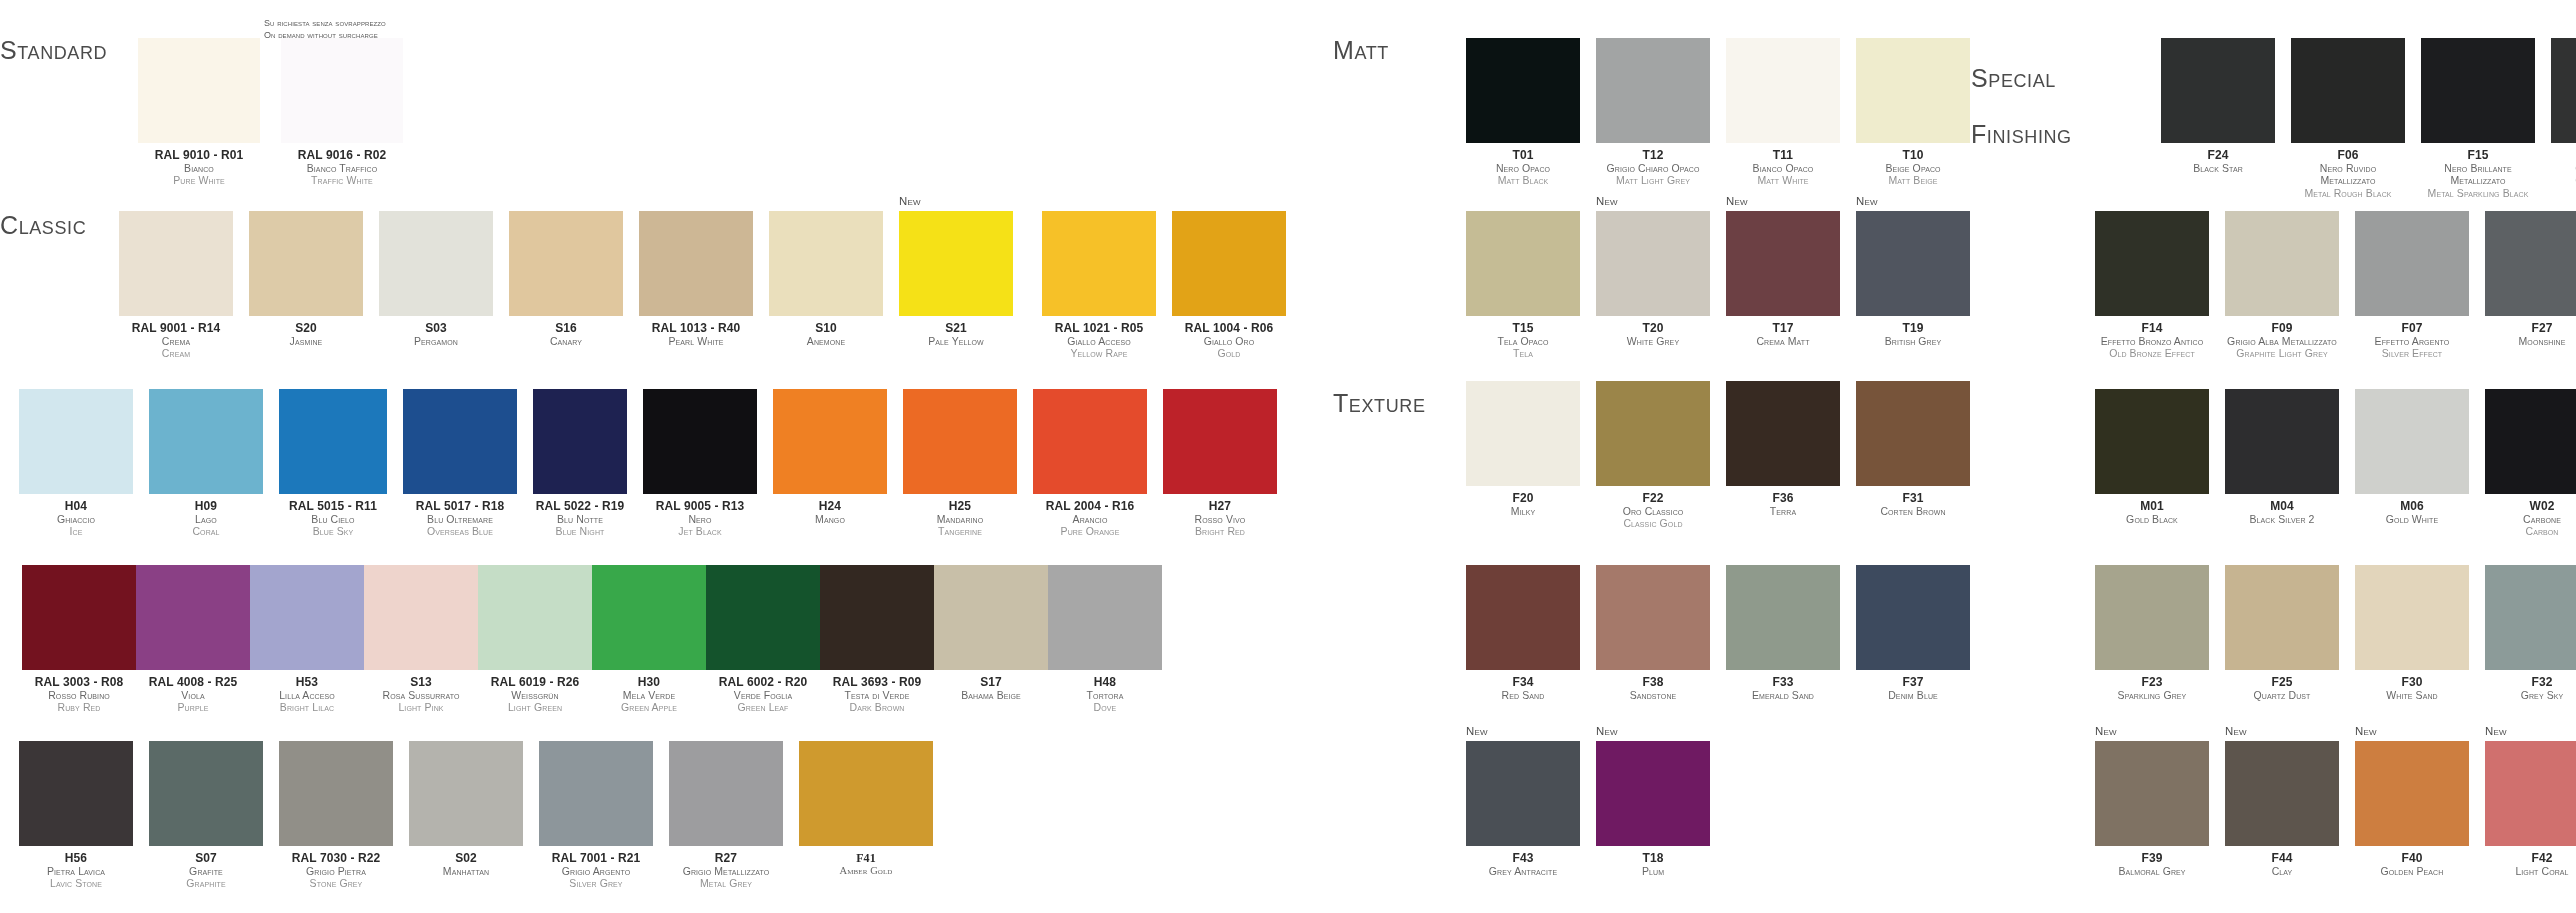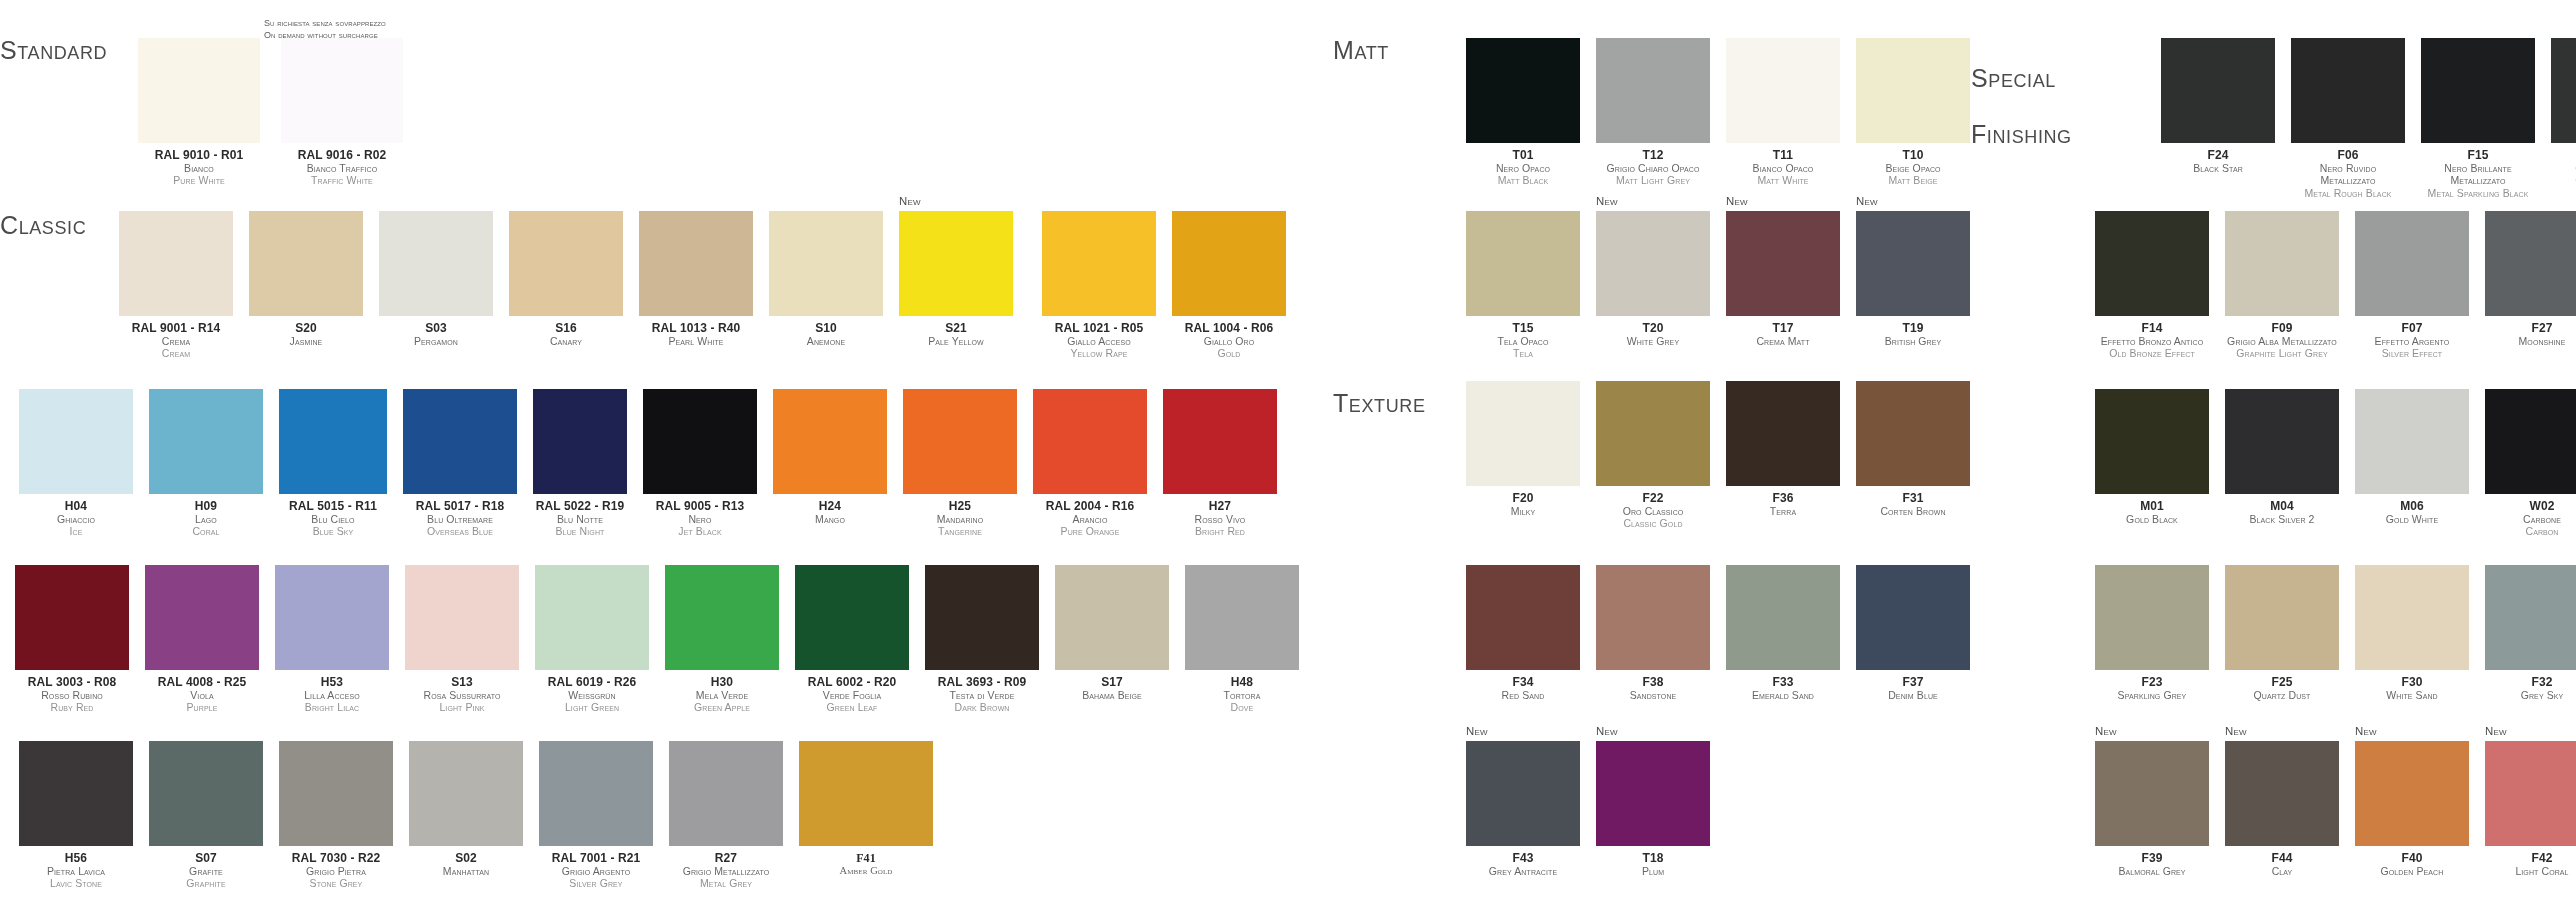--- a/index.html
+++ b/index.html
@@ -269,21 +269,21 @@
           </div>
           <div class="cell" style="width: 114px;">
             <div class="chip" style="height: 105px; background: rgb(189, 34, 41);"></div>
             <div class="cap">
               <span class="code">H27</span>
               <span class="it">Rosso Vivo</span>
               <span class="en">Bright Red</span>
             </div>
           </div>
         </div>
-      <div class="row" id="row-classic-2" style="left:15px;top:565px;gap:16px;">
+      <div class="row" id="row-classic-2" style="left:22px;top:565px;">
           <div class="cell" style="width: 114px;">
             <div class="chip" style="height: 105px; background: rgb(115, 18, 31);"></div>
             <div class="cap">
               <span class="code">RAL 3003 - R08</span>
               <span class="it">Rosso Rubino</span>
               <span class="en">Ruby Red</span>
             </div>
           </div>
           <div class="cell" style="width: 114px;">
             <div class="chip" style="height: 105px; background: rgb(138, 64, 133);"></div>

